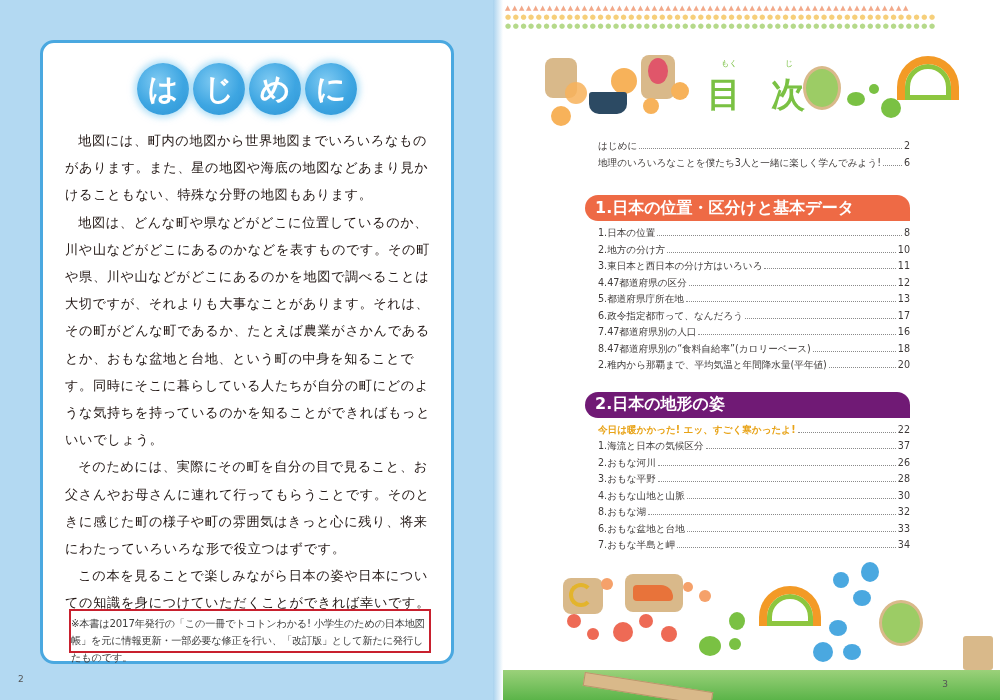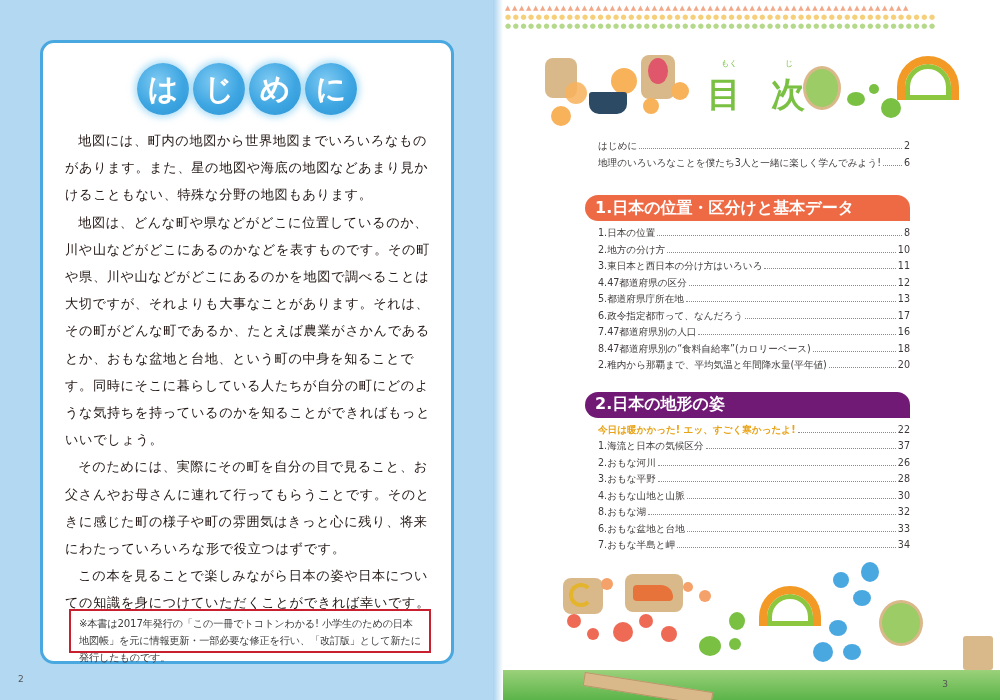--- a/index.html
+++ b/index.html
@@ -39,21 +39,21 @@
     }
     .intro-body {
       position: absolute; top: 84px; left: 22px; width: 368px;
       font-size: 13.2px; color: #231815; line-height: 27.2px;
       letter-spacing: 0.6px;
     }
     .intro-body p { text-indent: 1em; }
     .note-box {
       position: absolute; left: 26px; top: 566px; width: 362px; height: 44px;
       border: 2px solid #c8202e;
-      padding: 4px 8px;
+      padding: 4px 0;
       font-size: 10.2px; color: #3b3b3b; line-height: 17px;
       letter-spacing: -0.2px;
     }
     .page-num-left {
       position: absolute; left: 18px; top: 674px; font-size: 9px; color: #555;
     }
 
     
     .right-page {
       position: absolute; left: 503px; top: 0; width: 497px; height: 700px;

